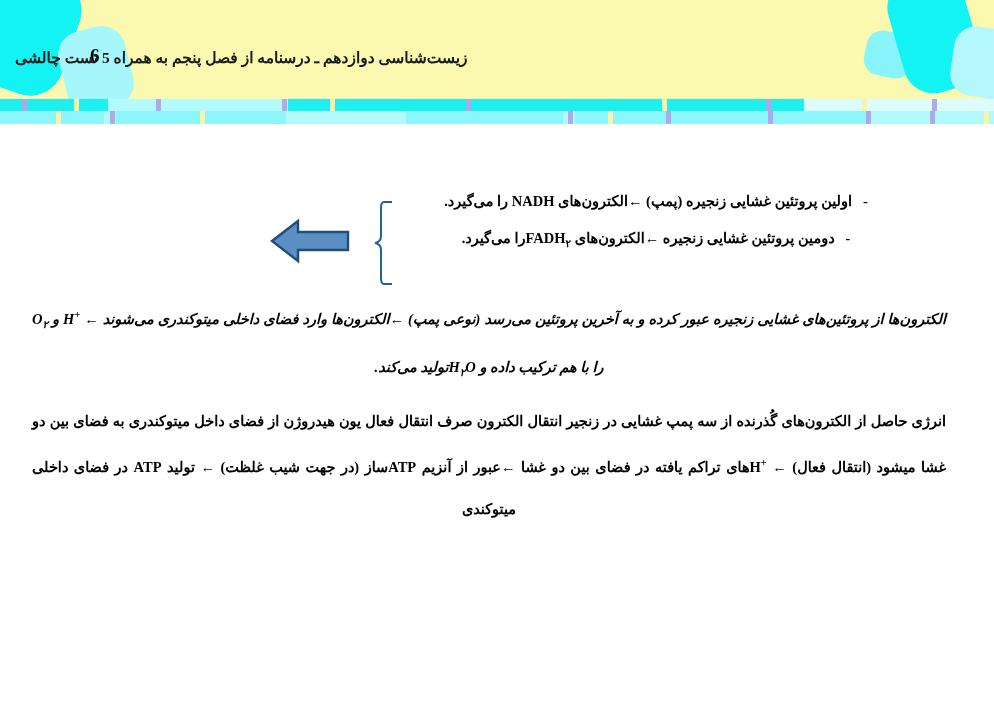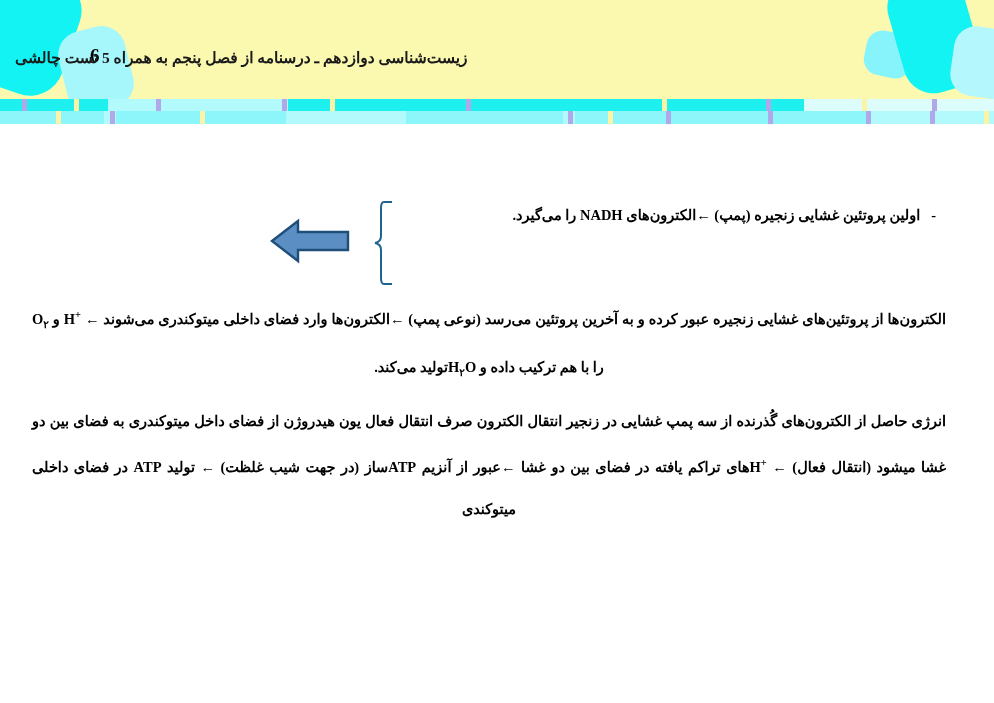--- a/index.html
+++ b/index.html
@@ -166,23 +166,23 @@
   #brace {
     position: absolute;
     left: 372px;
     top: 40px;
     width: 22px;
     height: 86px;
   }
   #bullet-lines {
     position: absolute;
     right: 58px;
-    top: 48px;
+    top: 34px;
     width: 560px;
-    text-align: right;
+    text-align: center;
   }
   .bullet-line {
     font-size: 14.5px;
     font-weight: bold;
     color: #000000;
     line-height: 1;
     white-space: nowrap;
     direction: rtl;
   }
   #bullet-line-1 { margin-bottom: 22px; }
@@ -191,21 +191,21 @@
     position: absolute;
     width: 914px;
     right: 48px;
     text-align: justify;
     text-align-last: center;
     font-size: 14.5px;
     font-weight: bold;
     color: #000000;
     direction: rtl;
   }
-  #para-1 { top: 170px; line-height: 42px; }
+  #para-1 { top: 170px; line-height: 42px; font-style: italic; }
   #para-2 { top: 276px; line-height: 42px; }
 
   .para .ltr {
     direction: ltr;
     unicode-bidi: embed;
     font-family: "Liberation Serif", "DejaVu Serif", serif;
   }
   sup, sub {
     font-size: 0.72em;
   }
@@ -272,20 +272,25 @@
       <path d="M20,2 L12,2 Q9,2 9,8 L9,36 Q9,42 3,43 Q9,44 9,50 L9,78 Q9,84 12,84 L20,84" fill="none" stroke="#1f6391" stroke-width="2"></path>
     </svg>
 
     <div id="bullet-lines">
       <div class="bullet-line" id="bullet-line-1">
         <span>-</span>
         &nbsp;&nbsp;<span>اولین پروتئین غشایی زنجیره (پمپ) ←الکترون‌های</span>
         <span class="ltr">NADH</span>
         <span>را می‌گیرد.</span>
       </div>
+      <div class="bullet-line" id="bullet-line-2">
+        <span>-</span>
+        &nbsp;&nbsp;<span>دومین پروتئین غشایی زنجیره ←الکترون‌های</span>
+        <span class="ltr"><span>FADH</span><sub>۲</sub></span><span>را می‌گیرد.</span>
+      </div>
     </div>
   </div>
 
   <div class="para" id="para-1">
     <span>الکترون‌ها از پروتئین‌های غشایی زنجیره عبور کرده و به آخرین پروتئین می‌رسد (نوعی پمپ) ←الکترون‌ها وارد فضای داخلی میتوکندری می‌شوند ← </span><span class="ltr"><span>H</span><sup>+</sup></span><span> و </span><span class="ltr"><span>O</span><sub>۲</sub></span><span> را با هم ترکیب داده و </span><span class="ltr"><span>H</span><sub>۲</sub><span>O</span></span><span>تولید می‌کند.</span>
   </div>
 
   <div class="para" id="para-2">
     <span>انرژی حاصل از الکترون‌های گُذرنده از سه  پمپ غشایی در زنجیر انتقال الکترون صرف انتقال فعال یون هیدروژن از فضای داخل میتوکندری به فضای بین دو غشا میشود (انتقال فعال) ← </span><span class="ltr"><span>H</span><sup>+</sup></span><span>های تراکم یافته در فضای بین دو غشا ←عبور از آنزیم </span><span class="ltr">ATP</span><span>ساز (در جهت شیب غلظت) ← تولید </span><span class="ltr">ATP</span><span> در فضای داخلی میتوکندی</span>
   </div>

